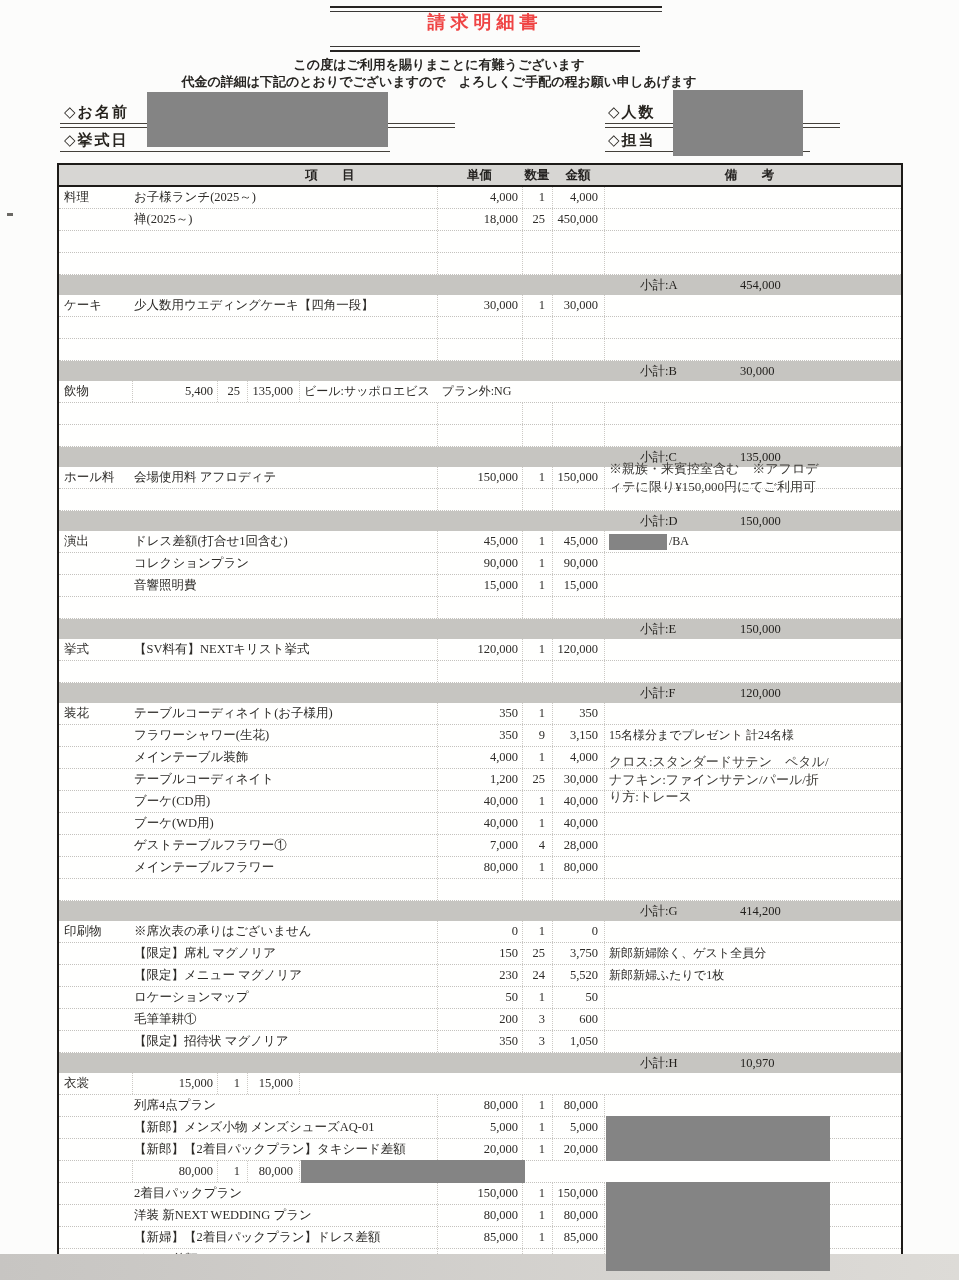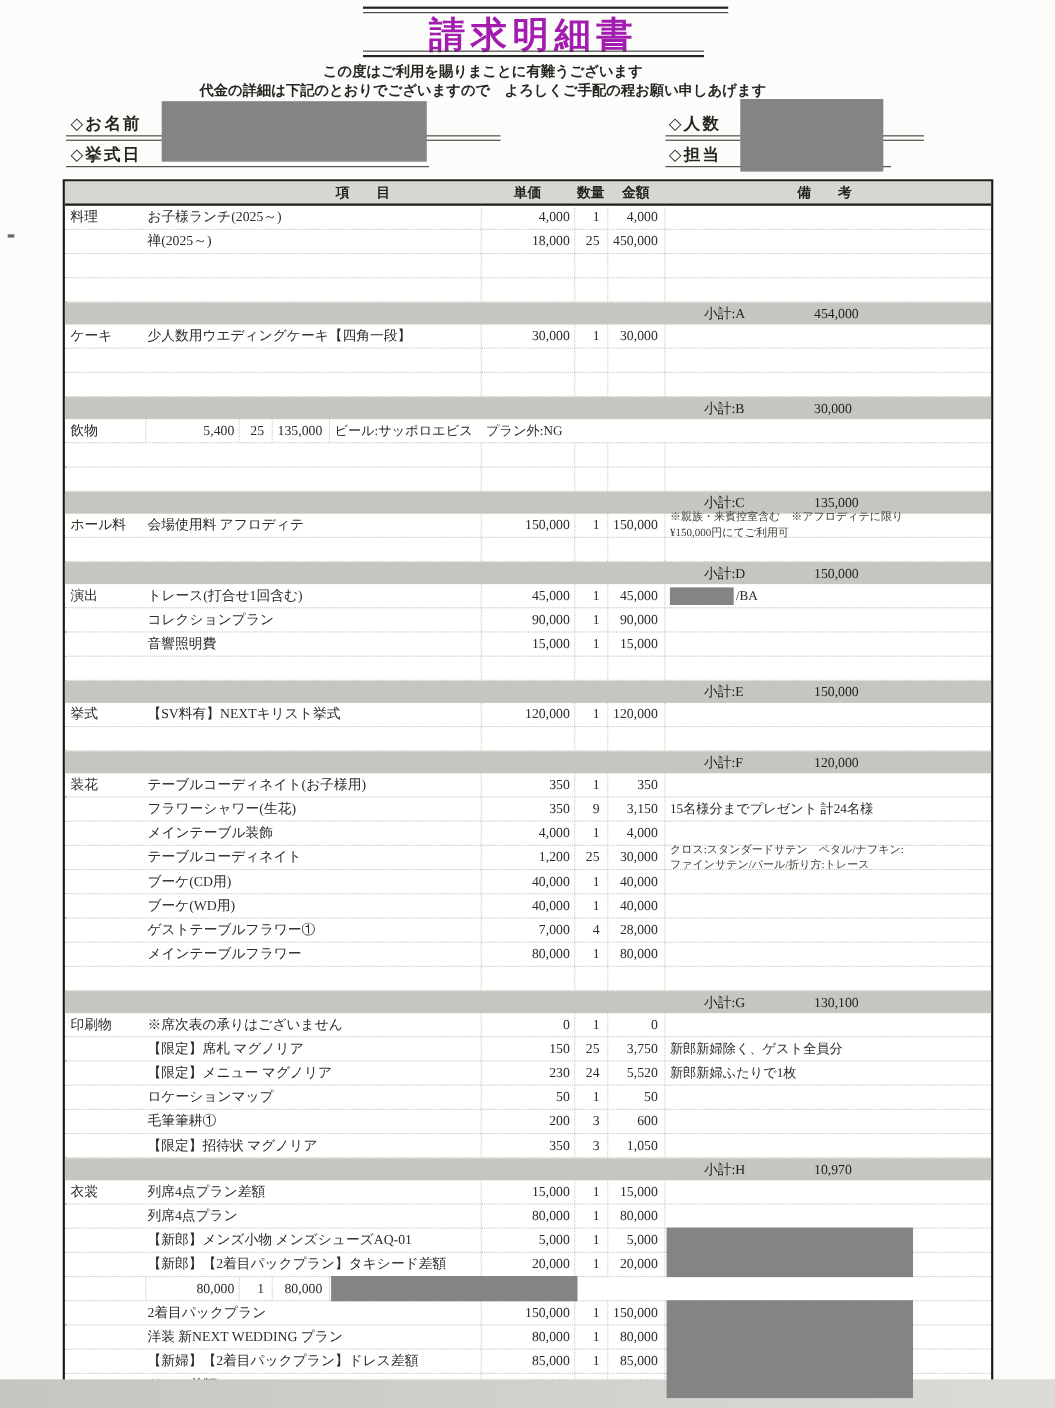--- a/index.html
+++ b/index.html
@@ -10,21 +10,21 @@
     color:#2d2b28;
   }
   .page{position:absolute;left:0;top:0;width:959px;height:1254px;background:#fcfcfb;}
 
   
   .rule{position:absolute;height:3px;border-top:2px solid #262422;border-bottom:1px solid #3a3836;}
   .rule-top{left:330px;top:6px;width:332px;}
   .rule-bottom{left:330px;top:46px;width:310px;border-top:1px solid #3a3836;border-bottom:2px solid #262422;}
   .title{
     position:absolute;left:330px;top:10px;width:310px;margin:0;
-    font-size:33px;font-weight:bold;letter-spacing:5px;text-align:center;color:#a21caf;
+    font-size:18px;font-weight:bold;letter-spacing:5px;text-align:center;color:#ef4444;
   }
   .greet{position:absolute;left:0;width:878px;text-align:center;font-size:13px;font-weight:600;color:#272522;}
   .g1{top:56px;}
   .g2{top:73px;}
 
   
   .flabel{position:absolute;font-size:15px;font-weight:bold;letter-spacing:2px;color:#27241f;}
   .fline{position:absolute;height:0;border-bottom:1.5px solid #44403a;}
   .fline.dbl{height:3px;border-top:1px solid #44403a;}
   .redact{position:absolute;background:#848484;}
@@ -44,21 +44,21 @@
   .trow{display:flex;height:21px;align-items:flex-start;border-bottom:1px dotted #c4c2be;font-size:12.5px;}
   .td{box-sizing:border-box;height:100%;display:flex;align-items:center;}
   .cat{width:73px;padding-left:5px;}
   .item{width:305px;padding-left:2px;}
   .num{justify-content:flex-end;border-left:1px dotted #ccc9c4;}
   .unit{width:85px;padding-right:4px;}
   .qty{width:30px;padding-right:7px;}
   .amt{width:52px;padding-right:6px;}
   .rmk{flex:1;border-left:1px dotted #ccc9c4;padding-left:4px;position:relative;overflow:visible;}
   .rtext{font-size:12px;white-space:nowrap;}
-  .rsmall{font-size:10px;line-height:1.35;width:220px;color:#3c3a36;}
+  .rsmall{font-size:13px;line-height:1.35;width:220px;color:#3c3a36;}
   .redact-inline{display:inline-block;width:58px;height:16px;background:#848484;margin-right:2px;}
   .redact-block{position:absolute;left:1px;top:-1px;width:224px;height:23px;background:#848484;z-index:2;}
 
   .band{display:flex;height:20px;align-items:center;background:#c6c5c1;font-size:12.5px;color:#211f1c;}
   .band-spacer{width:545px;}
   .band-label{width:100px;margin-left:36px;}
   .band-value{width:65px;text-align:left;padding-right:5px;}
 
   .scan-strip{position:absolute;left:0;top:1254px;width:959px;height:26px;
     background:linear-gradient(to right,#c7c5c2,#dddbd7);}
@@ -212,21 +212,21 @@
           <div class="td num amt"></div>
           <div class="td rmk"></div>
         </div>
         <div class="band">
           <div class="band-spacer"></div>
           <div class="band-label">小計:D</div>
           <div class="band-value">150,000</div>
         </div>
         <div class="trow">
           <div class="td cat">演出</div>
-          <div class="td item">トレース(打合せ1回含む)</div>
+          <div class="td item">ドレス差額(打合せ1回含む)</div>
           <div class="td num unit">45,000</div>
           <div class="td num qty">1</div>
           <div class="td num amt">45,000</div>
           <div class="td rmk">
             <div class="redact-inline"></div>
             <div class="rtext">/BA</div>
           </div>
         </div>
         <div class="trow">
           <div class="td cat"></div>
@@ -350,21 +350,21 @@
           <div class="td cat"></div>
           <div class="td item"></div>
           <div class="td num unit"></div>
           <div class="td num qty"></div>
           <div class="td num amt"></div>
           <div class="td rmk"></div>
         </div>
         <div class="band">
           <div class="band-spacer"></div>
           <div class="band-label">小計:G</div>
-          <div class="band-value">130,100</div>
+          <div class="band-value">414,200</div>
         </div>
         <div class="trow">
           <div class="td cat">印刷物</div>
           <div class="td item">※席次表の承りはございません</div>
           <div class="td num unit">0</div>
           <div class="td num qty">1</div>
           <div class="td num amt">0</div>
           <div class="td rmk"></div>
         </div>
         <div class="trow">
@@ -411,21 +411,20 @@
           <div class="td num amt">1,050</div>
           <div class="td rmk"></div>
         </div>
         <div class="band">
           <div class="band-spacer"></div>
           <div class="band-label">小計:H</div>
           <div class="band-value">10,970</div>
         </div>
         <div class="trow">
           <div class="td cat">衣裳</div>
-          <div class="td item">列席4点プラン差額</div>
           <div class="td num unit">15,000</div>
           <div class="td num qty">1</div>
           <div class="td num amt">15,000</div>
           <div class="td rmk"></div>
         </div>
         <div class="trow">
           <div class="td cat"></div>
           <div class="td item">列席4点プラン</div>
           <div class="td num unit">80,000</div>
           <div class="td num qty">1</div>

